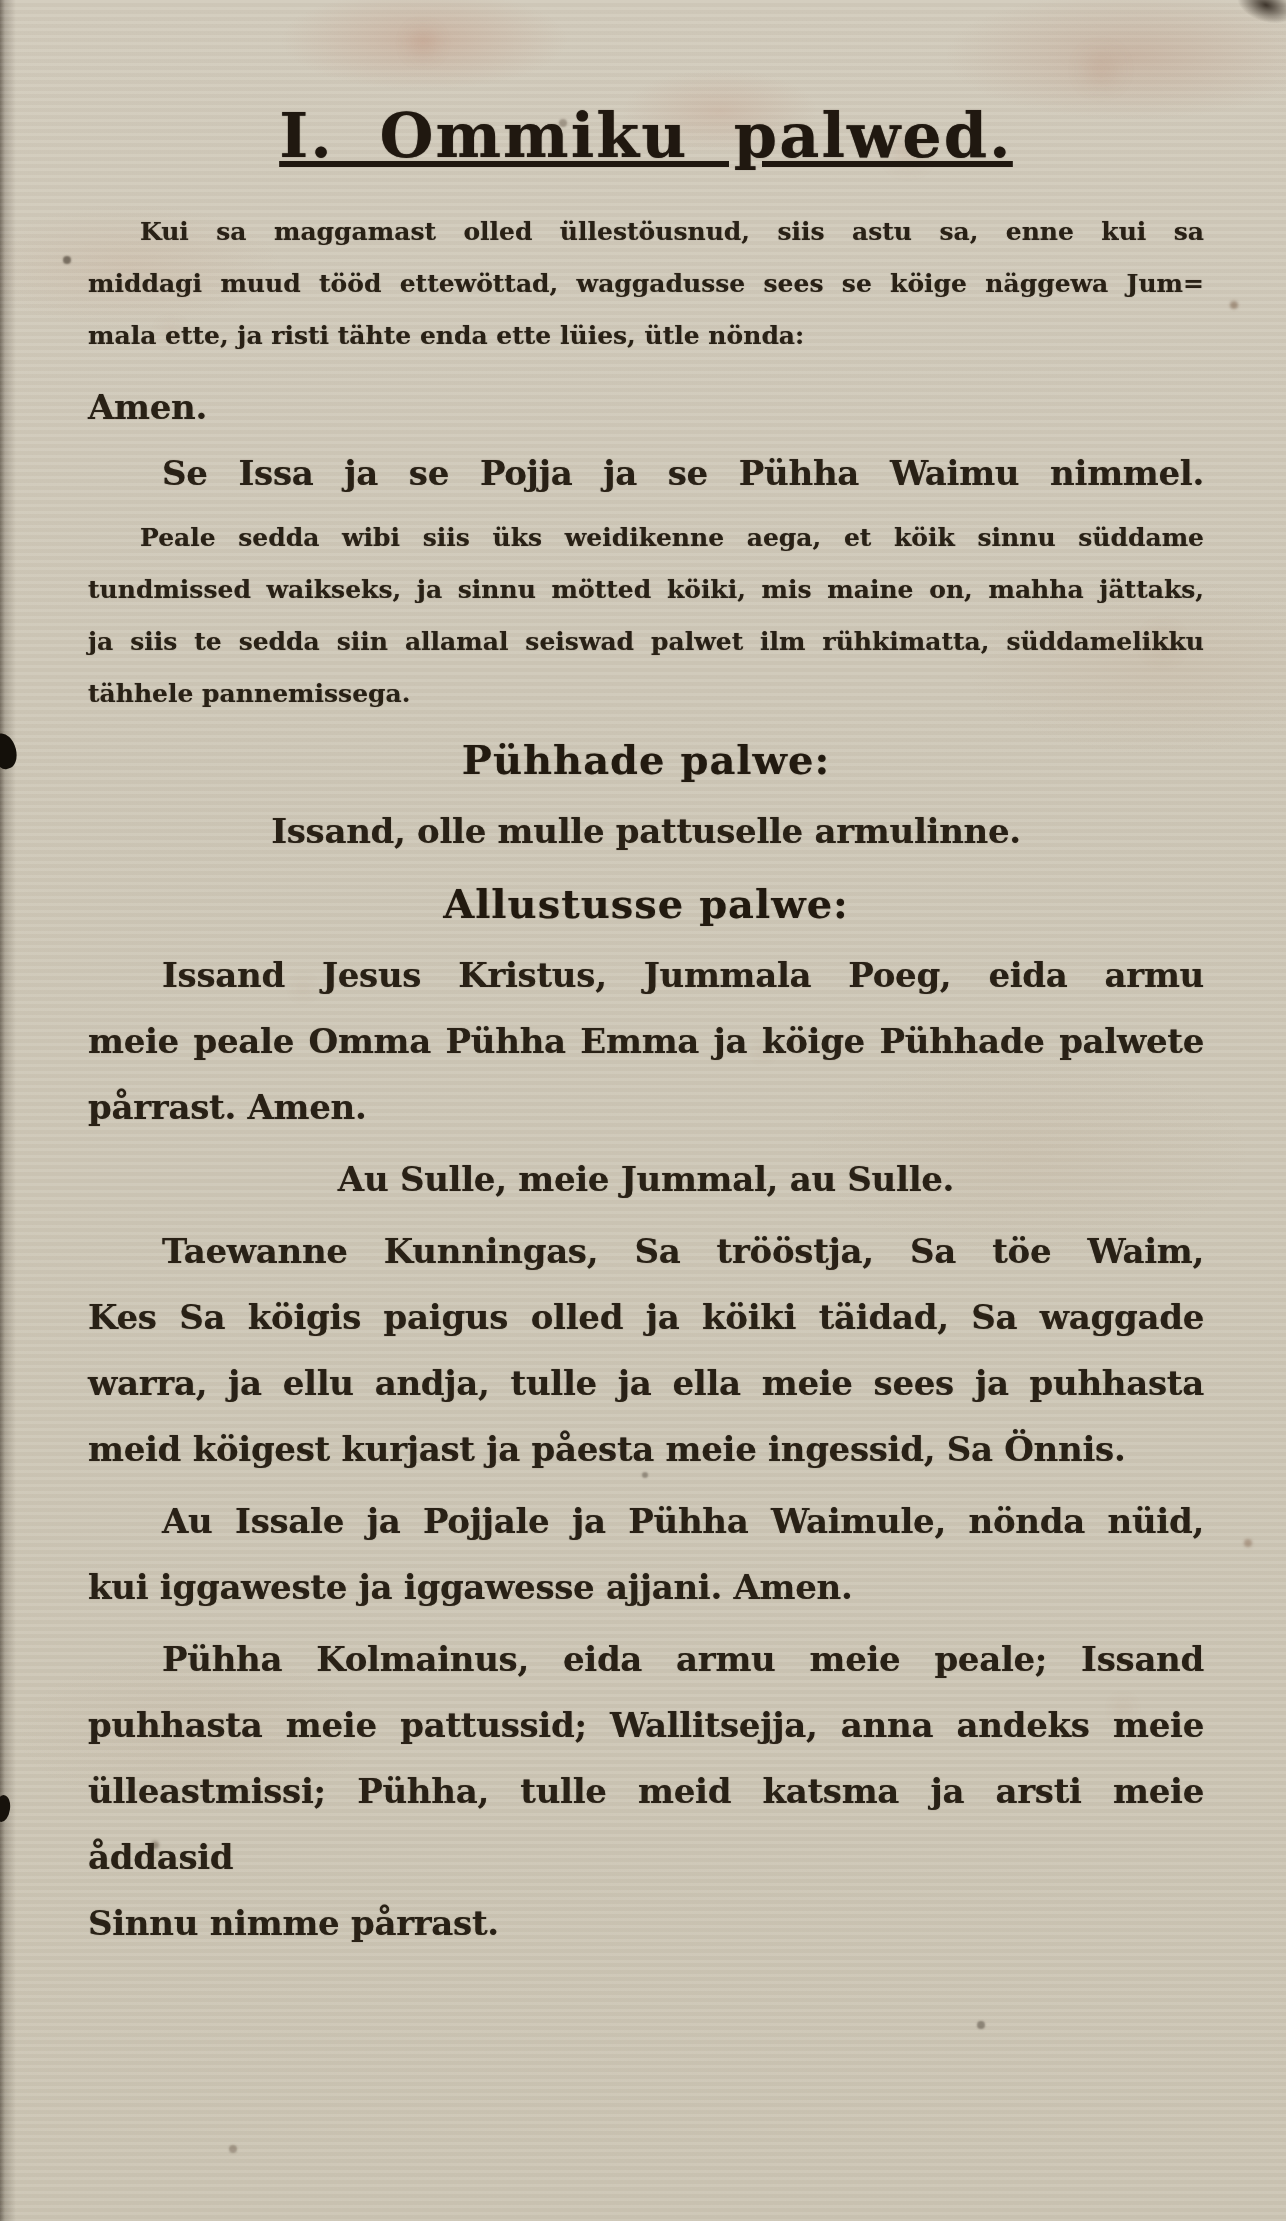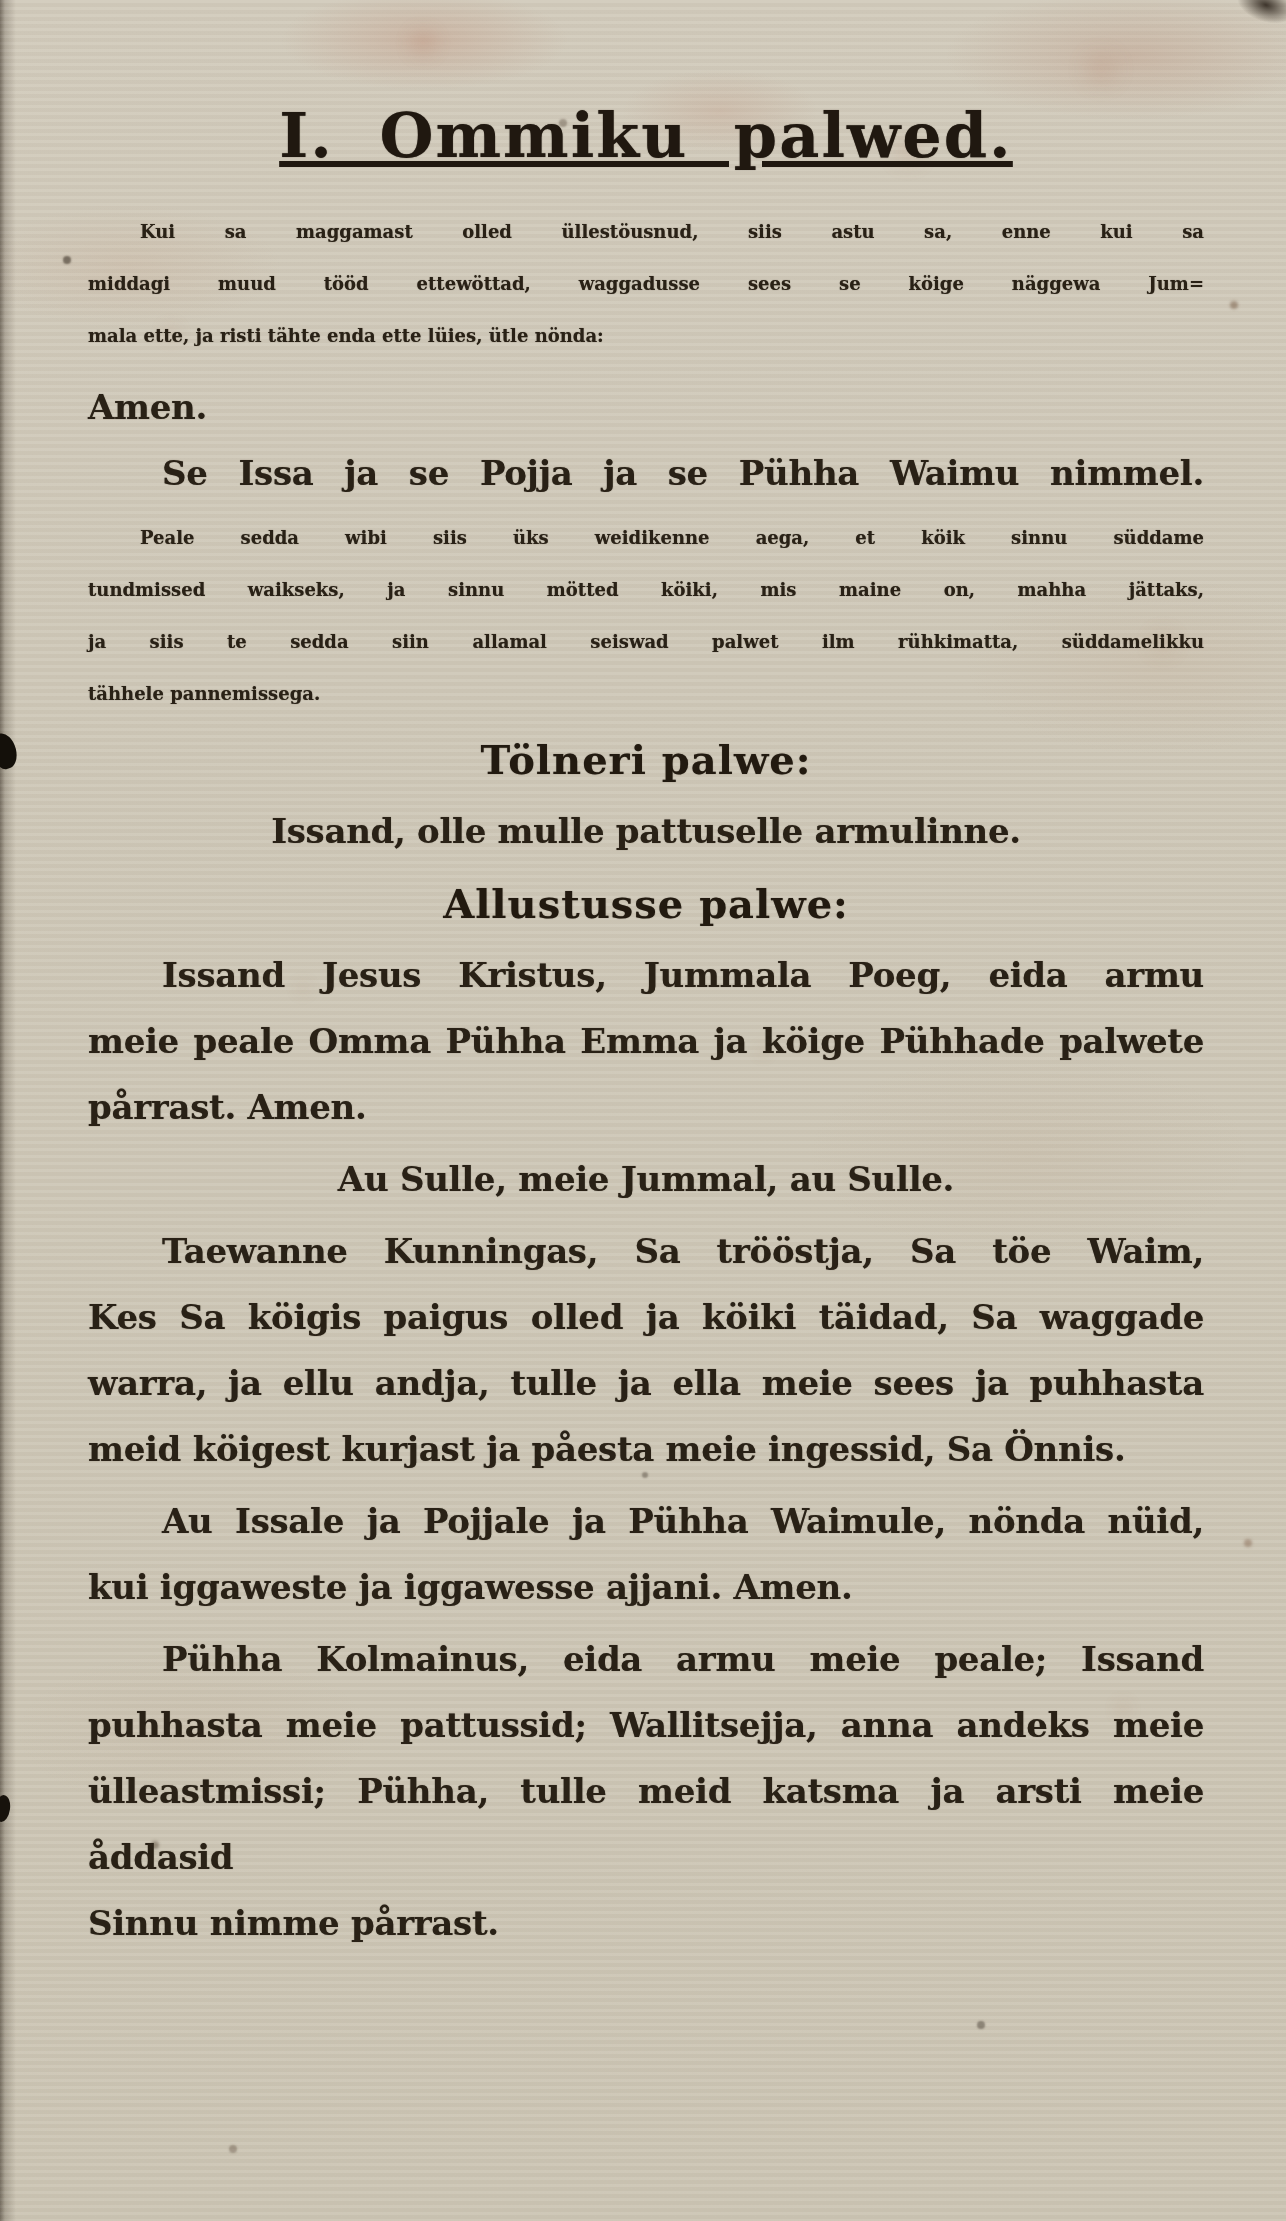--- a/index.html
+++ b/index.html
@@ -44,21 +44,21 @@
     font-size:34px;
     line-height:66px;
     font-weight:bold;
     letter-spacing:-0.3px;
     text-shadow:0 0 1px rgba(41,33,22,0.5);
   }
   .just{text-align:justify;text-align-last:justify;text-justify:inter-word;}
   .last{text-align:left;}
   .indent{padding-left:74px;}
   .rubric{margin:0 0 12px;}
-  .rubric .line{font-size:18px;line-height:52px;letter-spacing:0;}
+  .rubric .line{font-size:25px;line-height:52px;letter-spacing:0;}
   .rubric .indent{padding-left:52px;}
   .prayer{margin:0 0 6px;}
   .heading{margin:14px 0 12px;}
   .heading .line{text-align:center;font-size:40px;line-height:52px;letter-spacing:1px;color:#221a10;}
   .center{margin:0 0 6px;}
   .center .line{text-align:center;}
   .small{font-size:0.76em;}
   
   .ink-blob-a{position:absolute;left:-7px;top:733px;width:23px;height:36px;background:#14100a;border-radius:46% 62% 58% 50%;transform:rotate(-14deg);}
   .ink-blob-b{position:absolute;left:-5px;top:1795px;width:15px;height:27px;background:#17120c;border-radius:50%;transform:rotate(8deg);}
@@ -104,21 +104,21 @@
           <div class="line last">Amen.</div>
           <div class="line just indent">Se Issa ja se Pojja ja se Pühha Waimu nimmel.</div>
         </div>
         <div class="block rubric">
           <div class="line just indent">Peale sedda wibi siis üks weidikenne aega, et köik sinnu süddame</div>
           <div class="line just">tundmissed waikseks, ja sinnu mötted köiki, mis maine on, mahha jättaks,</div>
           <div class="line just">ja siis te sedda siin allamal seiswad palwet ilm rühkimatta, süddamelikku</div>
           <div class="line last">tähhele pannemissega.</div>
         </div>
         <div class="block heading">
-          <div class="line last">Tölneri palwe:</div>
+          <div class="line last">Pühhade palwe:</div>
         </div>
         <div class="block center">
           <div class="line last">Issand, olle mulle pattuselle armulinne.</div>
         </div>
         <div class="block heading">
           <div class="line last">Allustusse palwe:</div>
         </div>
         <div class="block prayer">
           <div class="line just indent">Issand Jesus Kristus, Jummala Poeg, eida armu</div>
           <div class="line just">meie peale Omma Pühha Emma ja köige Pühhade palwete</div>

